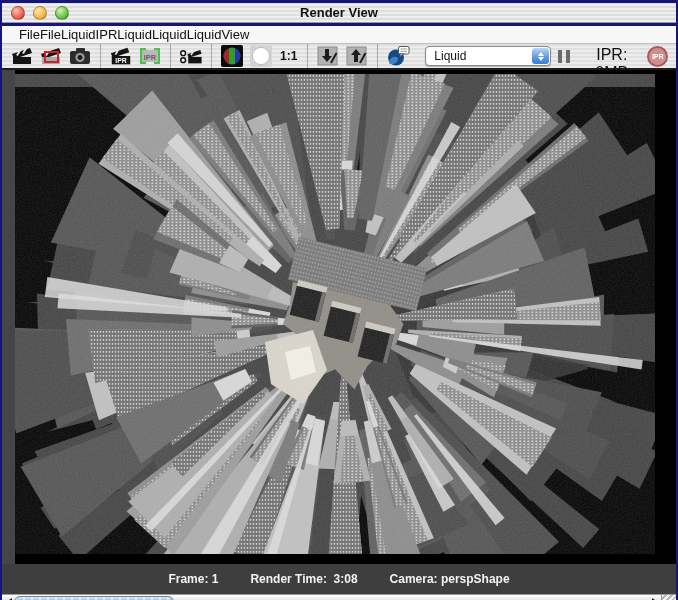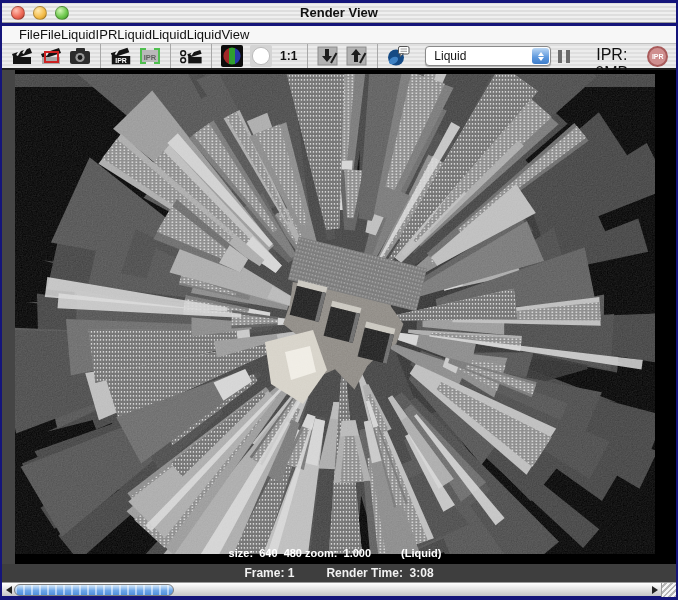--- a/index.html
+++ b/index.html
@@ -66,21 +66,21 @@
   .canvas{position:relative;height:494px;background:#000;overflow:hidden;}
   .canvas .left-strip{position:absolute;left:0;top:0;width:13px;height:100%;background:#454545;}
   .canvas svg{position:absolute;left:13px;top:4px;}
   .size-line{
     position:absolute;left:13px;top:477px;width:640px;text-align:center;
     color:#fff;font-size:11px;font-weight:bold;white-space:pre;
   }
   .size-line .gap{display:inline-block;width:30px;}
   
   .framebar{
-    height:18px;background:#3e3e3e;color:#f2f2f2;font-size:12px;font-weight:bold;
+    height:30px;background:#3e3e3e;color:#f2f2f2;font-size:12px;font-weight:bold;
     display:flex;align-items:center;justify-content:center;gap:32px;white-space:pre;
   }
   
   .scrollrow{position:relative;height:14px;background:linear-gradient(#ffffff,#c6c6c6);border-top:1px solid #9a9a9a;}
   .sb-arrow{position:absolute;top:3px;width:0;height:0;border-top:4px solid transparent;border-bottom:4px solid transparent;}
   .sb-left{left:4px;border-right:6px solid #222;}
   .sb-right{right:18px;border-left:6px solid #222;}
   .thumb{
     position:absolute;left:12px;top:1px;width:160px;height:12px;border-radius:6px;
     border:1px solid #7d7d7d;
@@ -529,26 +529,26 @@
           <rect x="300" y="224" width="4" height="30" fill="#6a6a6a"></rect>
           <rect x="312" y="230" width="30" height="6" fill="#c9c6be"></rect>
           <rect x="312" y="236" width="30" height="30" fill="#1f1f1f"></rect>
           <rect x="338" y="236" width="4" height="30" fill="#6a6a6a"></rect>
           <rect x="350" y="242" width="30" height="6" fill="#c9c6be"></rect>
           <rect x="350" y="248" width="30" height="30" fill="#1f1f1f"></rect>
           <rect x="376" y="248" width="4" height="30" fill="#6a6a6a"></rect>
         </g>
         <rect x="0" y="0" width="640" height="480" fill="#ffffff" filter="url(#grain)" opacity="0.10"></rect>
       </svg>
-    <div class="size-line"><span>size:  640  480 zoom:  1.000</span><span class="gap"></span><span>(Liquid)</span></div>
   </div>
 
   <div class="framebar">
     <span>Frame: 1</span>
     <span>Render Time:  3:08</span>
+    <span>Camera: perspShape</span>
   </div>
 
   <div class="scrollrow">
     <i class="sb-arrow sb-left"></i>
     <div class="thumb"></div>
     <i class="sb-arrow sb-right"></i>
     <div class="grip"></div>
   </div>
 
   <div class="bottom-edge"></div>

